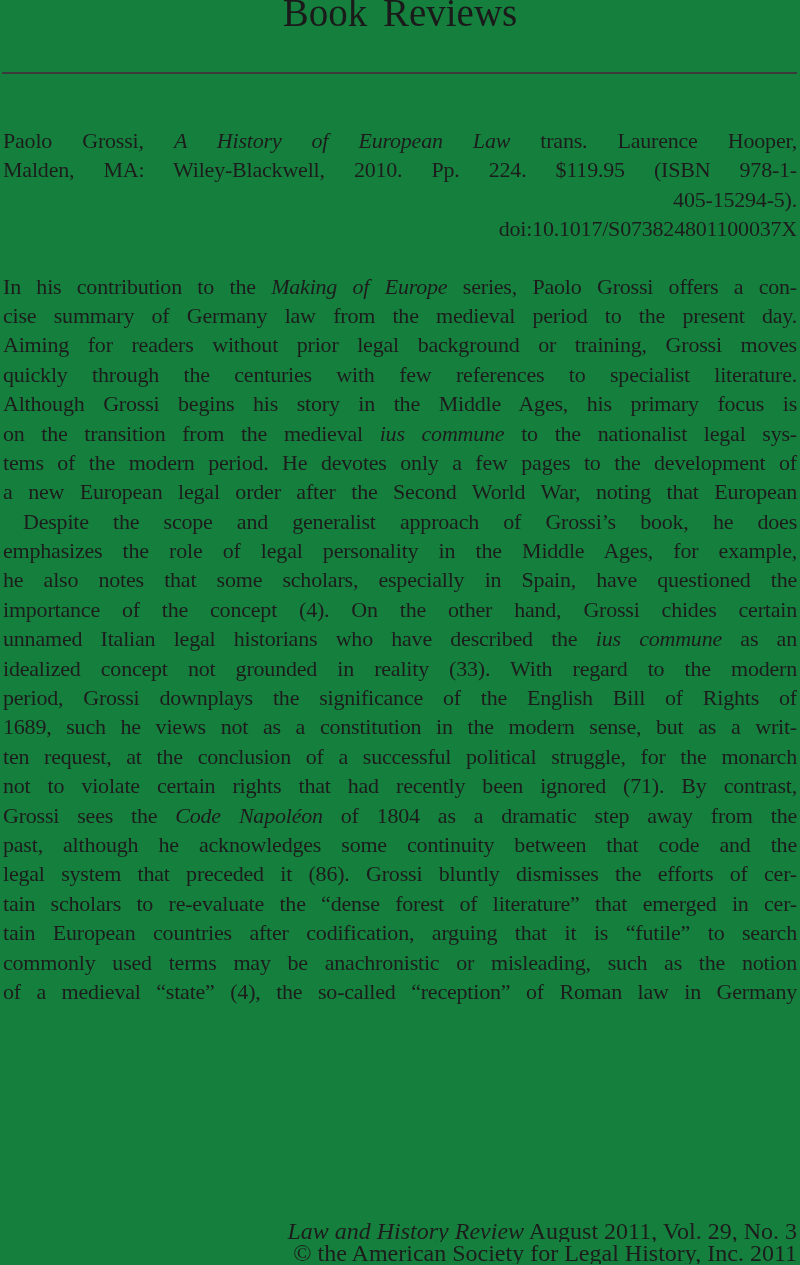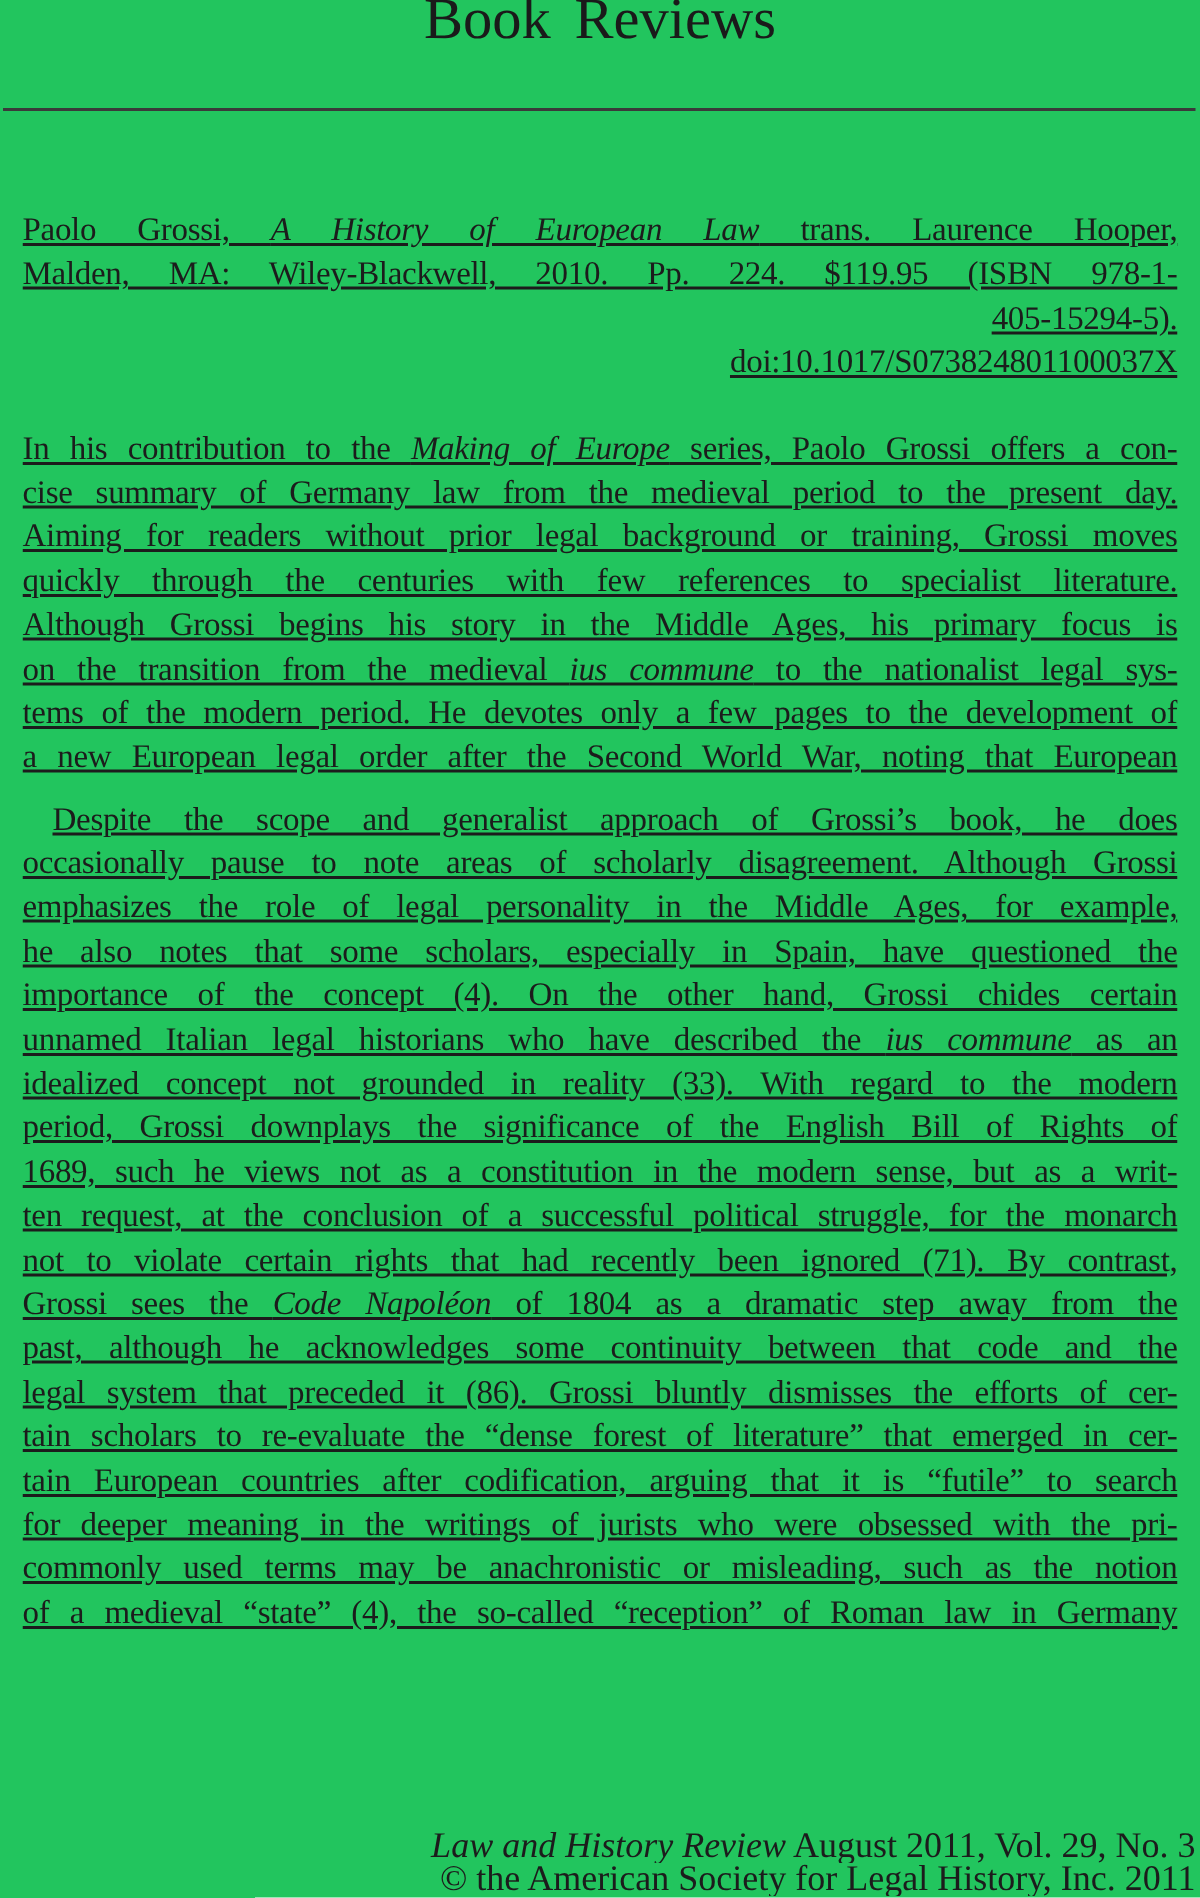--- a/index.html
+++ b/index.html
@@ -4,21 +4,21 @@
 <style>
   html, body {
     margin: 0;
     padding: 0;
     background: #ffffff;
   }
   .page {
     position: relative;
     width: 800px;
     height: 1265px;
-    background: #22c55e;
+    background: #15803d;
     color: #1c1c1c;
     font-family: "Liberation Serif", "DejaVu Serif", serif;
     overflow: hidden;
   }
   .title {
     position: absolute;
     top: -7px;
     left: 0;
     right: 0;
     margin: 0;
@@ -36,21 +36,21 @@
     right: 3px;
     height: 2px;
     background: #3a3a3a;
   }
   .body {
     position: absolute;
     top: 126px;
     left: 3px;
     width: 794px;
   }
-  .block { margin: 12px; text-decoration: underline; }
+  .block { margin: 0; }
   .block.gap { margin-top: 28px; }
   .tline {
     height: 29.4px;
     line-height: 29.4px;
     font-size: 22px;
     letter-spacing: -0.2px;
     text-align: right;
     overflow: hidden;
     white-space: normal;
   }
@@ -92,36 +92,34 @@
         <div class="tline just"><span>cise summary of Germany law from the medieval period to the present day.</span></div>
         <div class="tline just"><span>Aiming for readers without prior legal background or training, Grossi moves</span></div>
         <div class="tline just"><span>quickly through the centuries with few references to specialist literature.</span></div>
         <div class="tline just"><span>Although Grossi begins his story in the Middle Ages, his primary focus is</span></div>
         <div class="tline just"><span>on the transition from the medieval </span><span class="it">ius commune</span><span> to the nationalist legal sys-</span></div>
         <div class="tline just"><span>tems of the modern period. He devotes only a few pages to the development of</span></div>
         <div class="tline just"><span>a new European legal order after the Second World War, noting that European</span></div>
       </div>
     <div id="para2" class="block">
         <div class="tline just indent"><span>Despite the scope and generalist approach of Grossi’s book, he does</span></div>
-        <div class="tline just"><span>occasionally pause to note areas of scholarly disagreement. Although Grossi</span></div>
         <div class="tline just"><span>emphasizes the role of legal personality in the Middle Ages, for example,</span></div>
         <div class="tline just"><span>he also notes that some scholars, especially in Spain, have questioned the</span></div>
         <div class="tline just"><span>importance of the concept (4). On the other hand, Grossi chides certain</span></div>
         <div class="tline just"><span>unnamed Italian legal historians who have described the </span><span class="it">ius commune</span><span> as an</span></div>
         <div class="tline just"><span>idealized concept not grounded in reality (33). With regard to the modern</span></div>
         <div class="tline just"><span>period, Grossi downplays the significance of the English Bill of Rights of</span></div>
         <div class="tline just"><span>1689, such he views not as a constitution in the modern sense, but as a writ-</span></div>
         <div class="tline just"><span>ten request, at the conclusion of a successful political struggle, for the monarch</span></div>
         <div class="tline just"><span>not to violate certain rights that had recently been ignored (71). By contrast,</span></div>
         <div class="tline just"><span>Grossi sees the </span><span class="it">Code Napoléon</span><span> of 1804 as a dramatic step away from the</span></div>
         <div class="tline just"><span>past, although he acknowledges some continuity between that code and the</span></div>
         <div class="tline just"><span>legal system that preceded it (86). Grossi bluntly dismisses the efforts of cer-</span></div>
         <div class="tline just"><span>tain scholars to re-evaluate the “dense forest of literature” that emerged in cer-</span></div>
         <div class="tline just"><span>tain European countries after codification, arguing that it is “futile” to search</span></div>
-        <div class="tline just"><span>for deeper meaning in the writings of jurists who were obsessed with the pri-</span></div>
         <div class="tline just"><span>commonly used terms may be anachronistic or misleading, such as the notion</span></div>
         <div class="tline just"><span>of a medieval “state” (4), the so-called “reception” of Roman law in Germany</span></div>
       </div>
   </div>
 
   <div class="footer">
     <div id="footerLines">
         <div class="tline"><span class="it">Law and History Review</span><span> August 2011, Vol. 29, No. 3</span></div>
         <div class="tline"><span>© the American Society for Legal History, Inc. 2011</span></div>
       </div>

